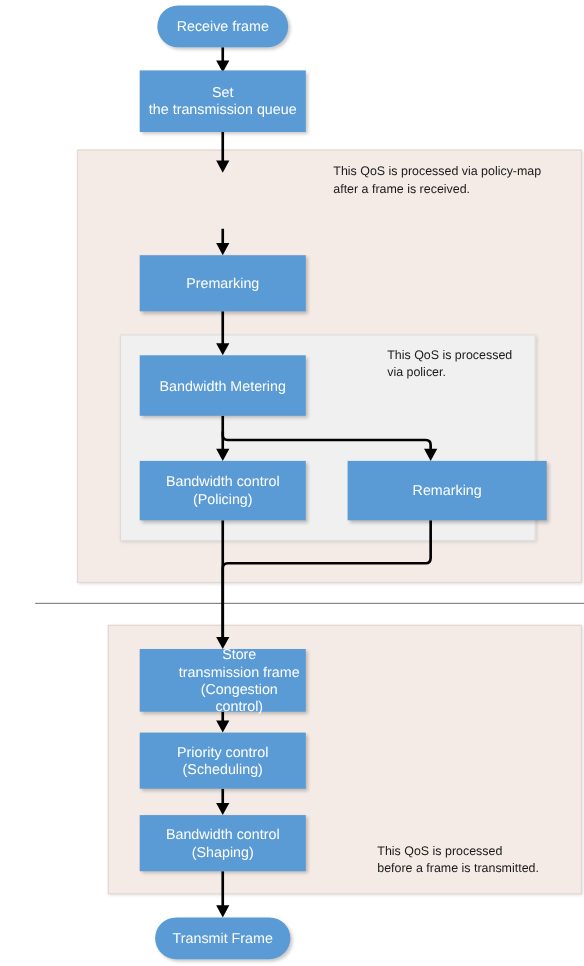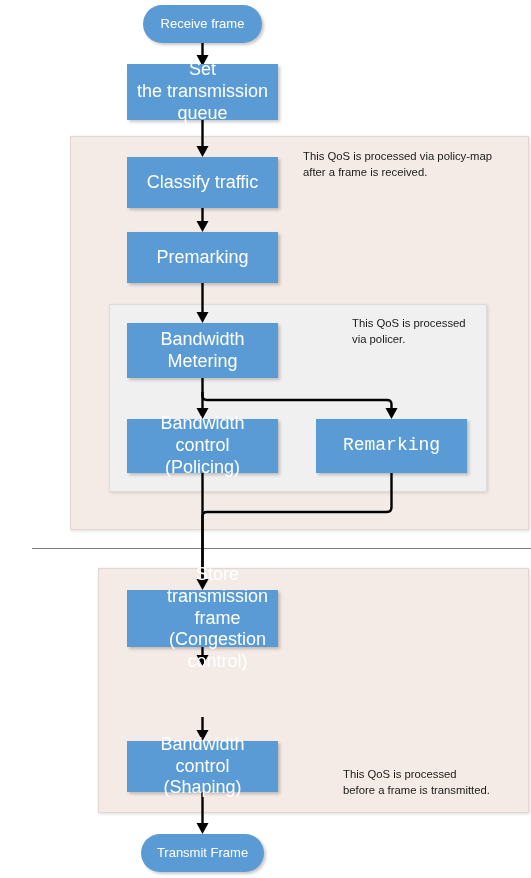--- a/index.html
+++ b/index.html
@@ -43,21 +43,21 @@
   .node {
     position: absolute;
     box-sizing: border-box;
     background: #5b9bd5;
     color: #ffffff;
     display: flex;
     align-items: center;
     justify-content: center;
     text-align: center;
     line-height: 1.22;
-    font-size: 18px;
+    font-size: 13px;
     box-shadow: 2px 2px 3px rgba(0,0,0,0.22);
     white-space: pre-line;
     padding: 0 4px;
   }
   .node.terminal {
     border-radius: 999px;
     font-size: 13px;
   }
 
   
@@ -160,35 +160,36 @@
       <path class="wire" d="M170.5,792 L170.5,824"></path>
       <polygon class="wire-head" points="164.5,823 176.5,823 170.5,834"></polygon>
     </g>
   </svg>
 
   <div class="node terminal" style="left:111px; top:5px; width:119px; height:38px;">Receive frame</div>
 
   <div class="node" style="left:95px; top:64px; width:151px; height:56px;">Set
 the transmission queue</div>
 
-  <div class="node" style="left:95px; top:157px; width:151px; height:51px;">Classify traffic</div>
 
   <div class="node" style="left:95px; top:232px; width:151px; height:51px;">Premarking</div>
 
   <div class="node" style="left:95px; top:323px; width:151px; height:55px;">Bandwidth Metering</div>
 
   <div class="node" style="left:95px; top:419px; width:151px; height:54px;">Bandwidth control
 (Policing)</div>
 
-  <div class="node" style="left:284px; top:419px; width:151px; height:54px;font-family:Liberation Mono, monospace;">Remarking</div>
+  <div class="node" style="left:284px; top:419px; width:181px; height:54px;">Remarking</div>
 
   <div class="node" style="left:95px; top:590px; width:151px; height:57px;padding-left:34px;">Store
 transmission frame
 (Congestion control)</div>
 
+  <div class="node" style="left:95px; top:666px; width:151px; height:51px;">Priority control
+(Scheduling)</div>
 
   <div class="node" style="left:95px; top:741px; width:151px; height:51px;">Bandwidth control
 (Shaping)</div>
 
   <div class="node terminal" style="left:109px; top:834px; width:123px; height:38px;">Transmit Frame</div>
 
   <div class="note" style="left:271px; top:148px; width:215px;">This QoS is processed via policy-map
 after a frame is received.</div>
 
   <div class="note" style="left:320px; top:315px; width:135px;">This QoS is processed

